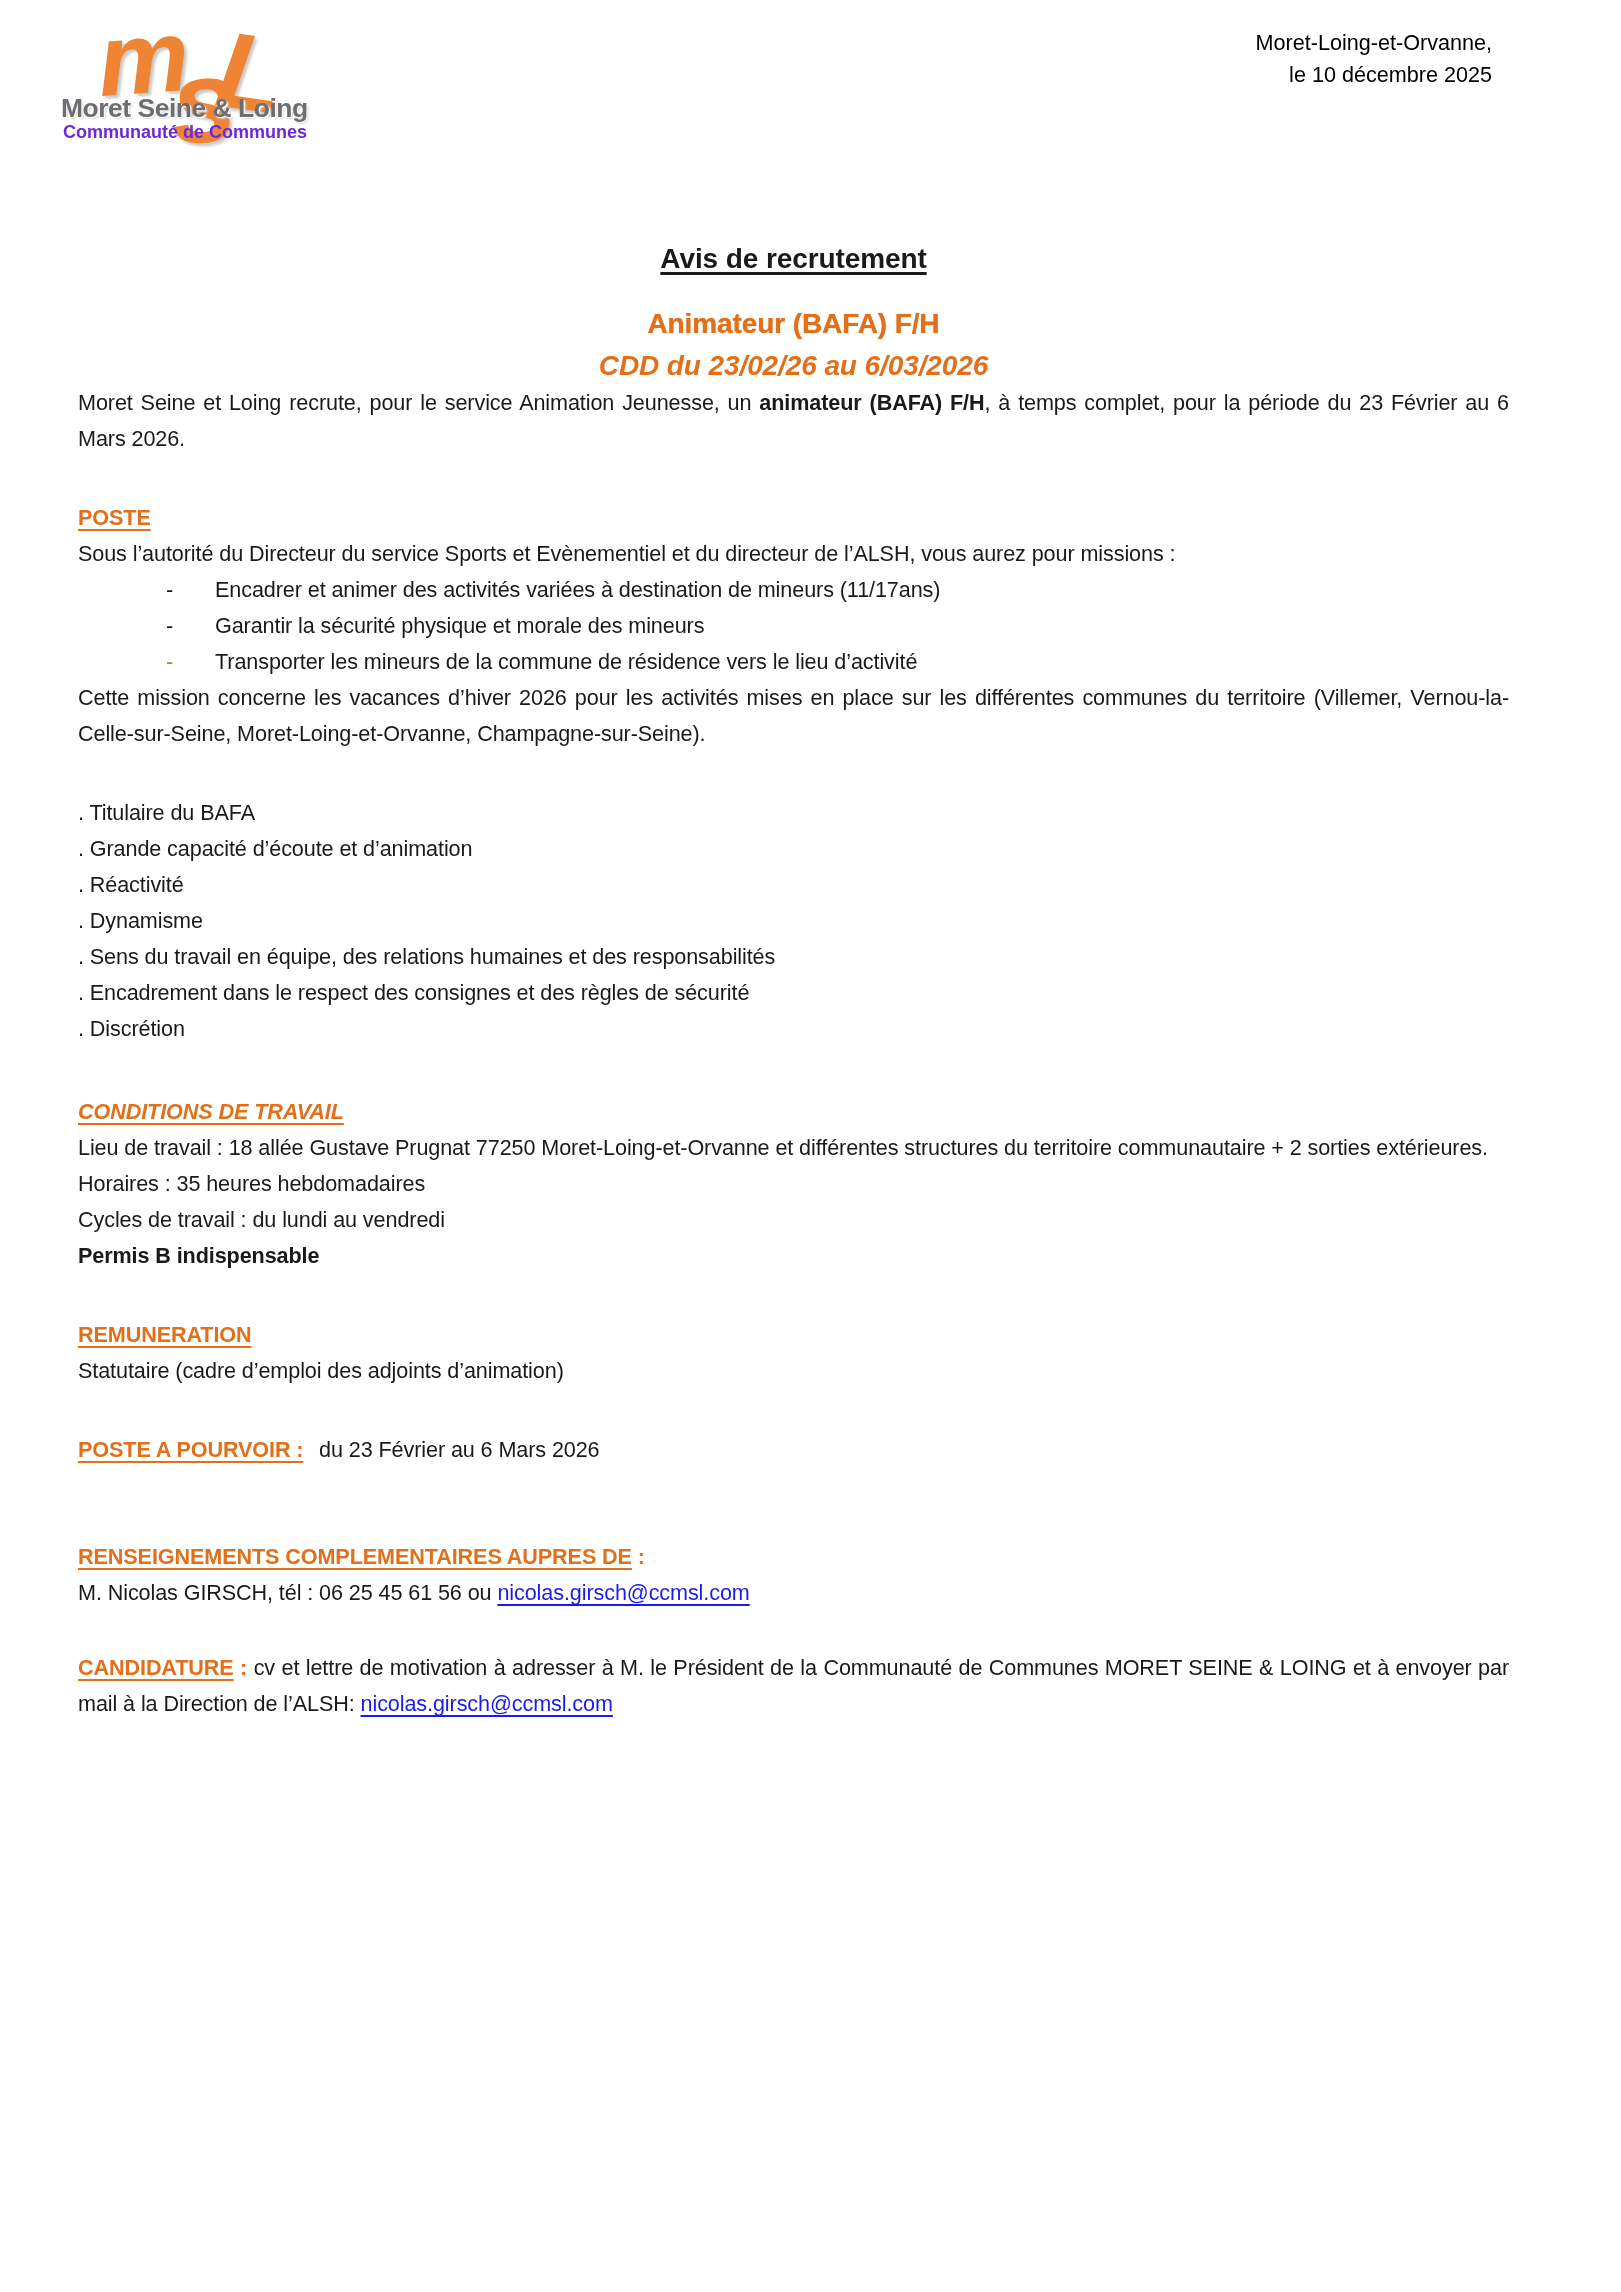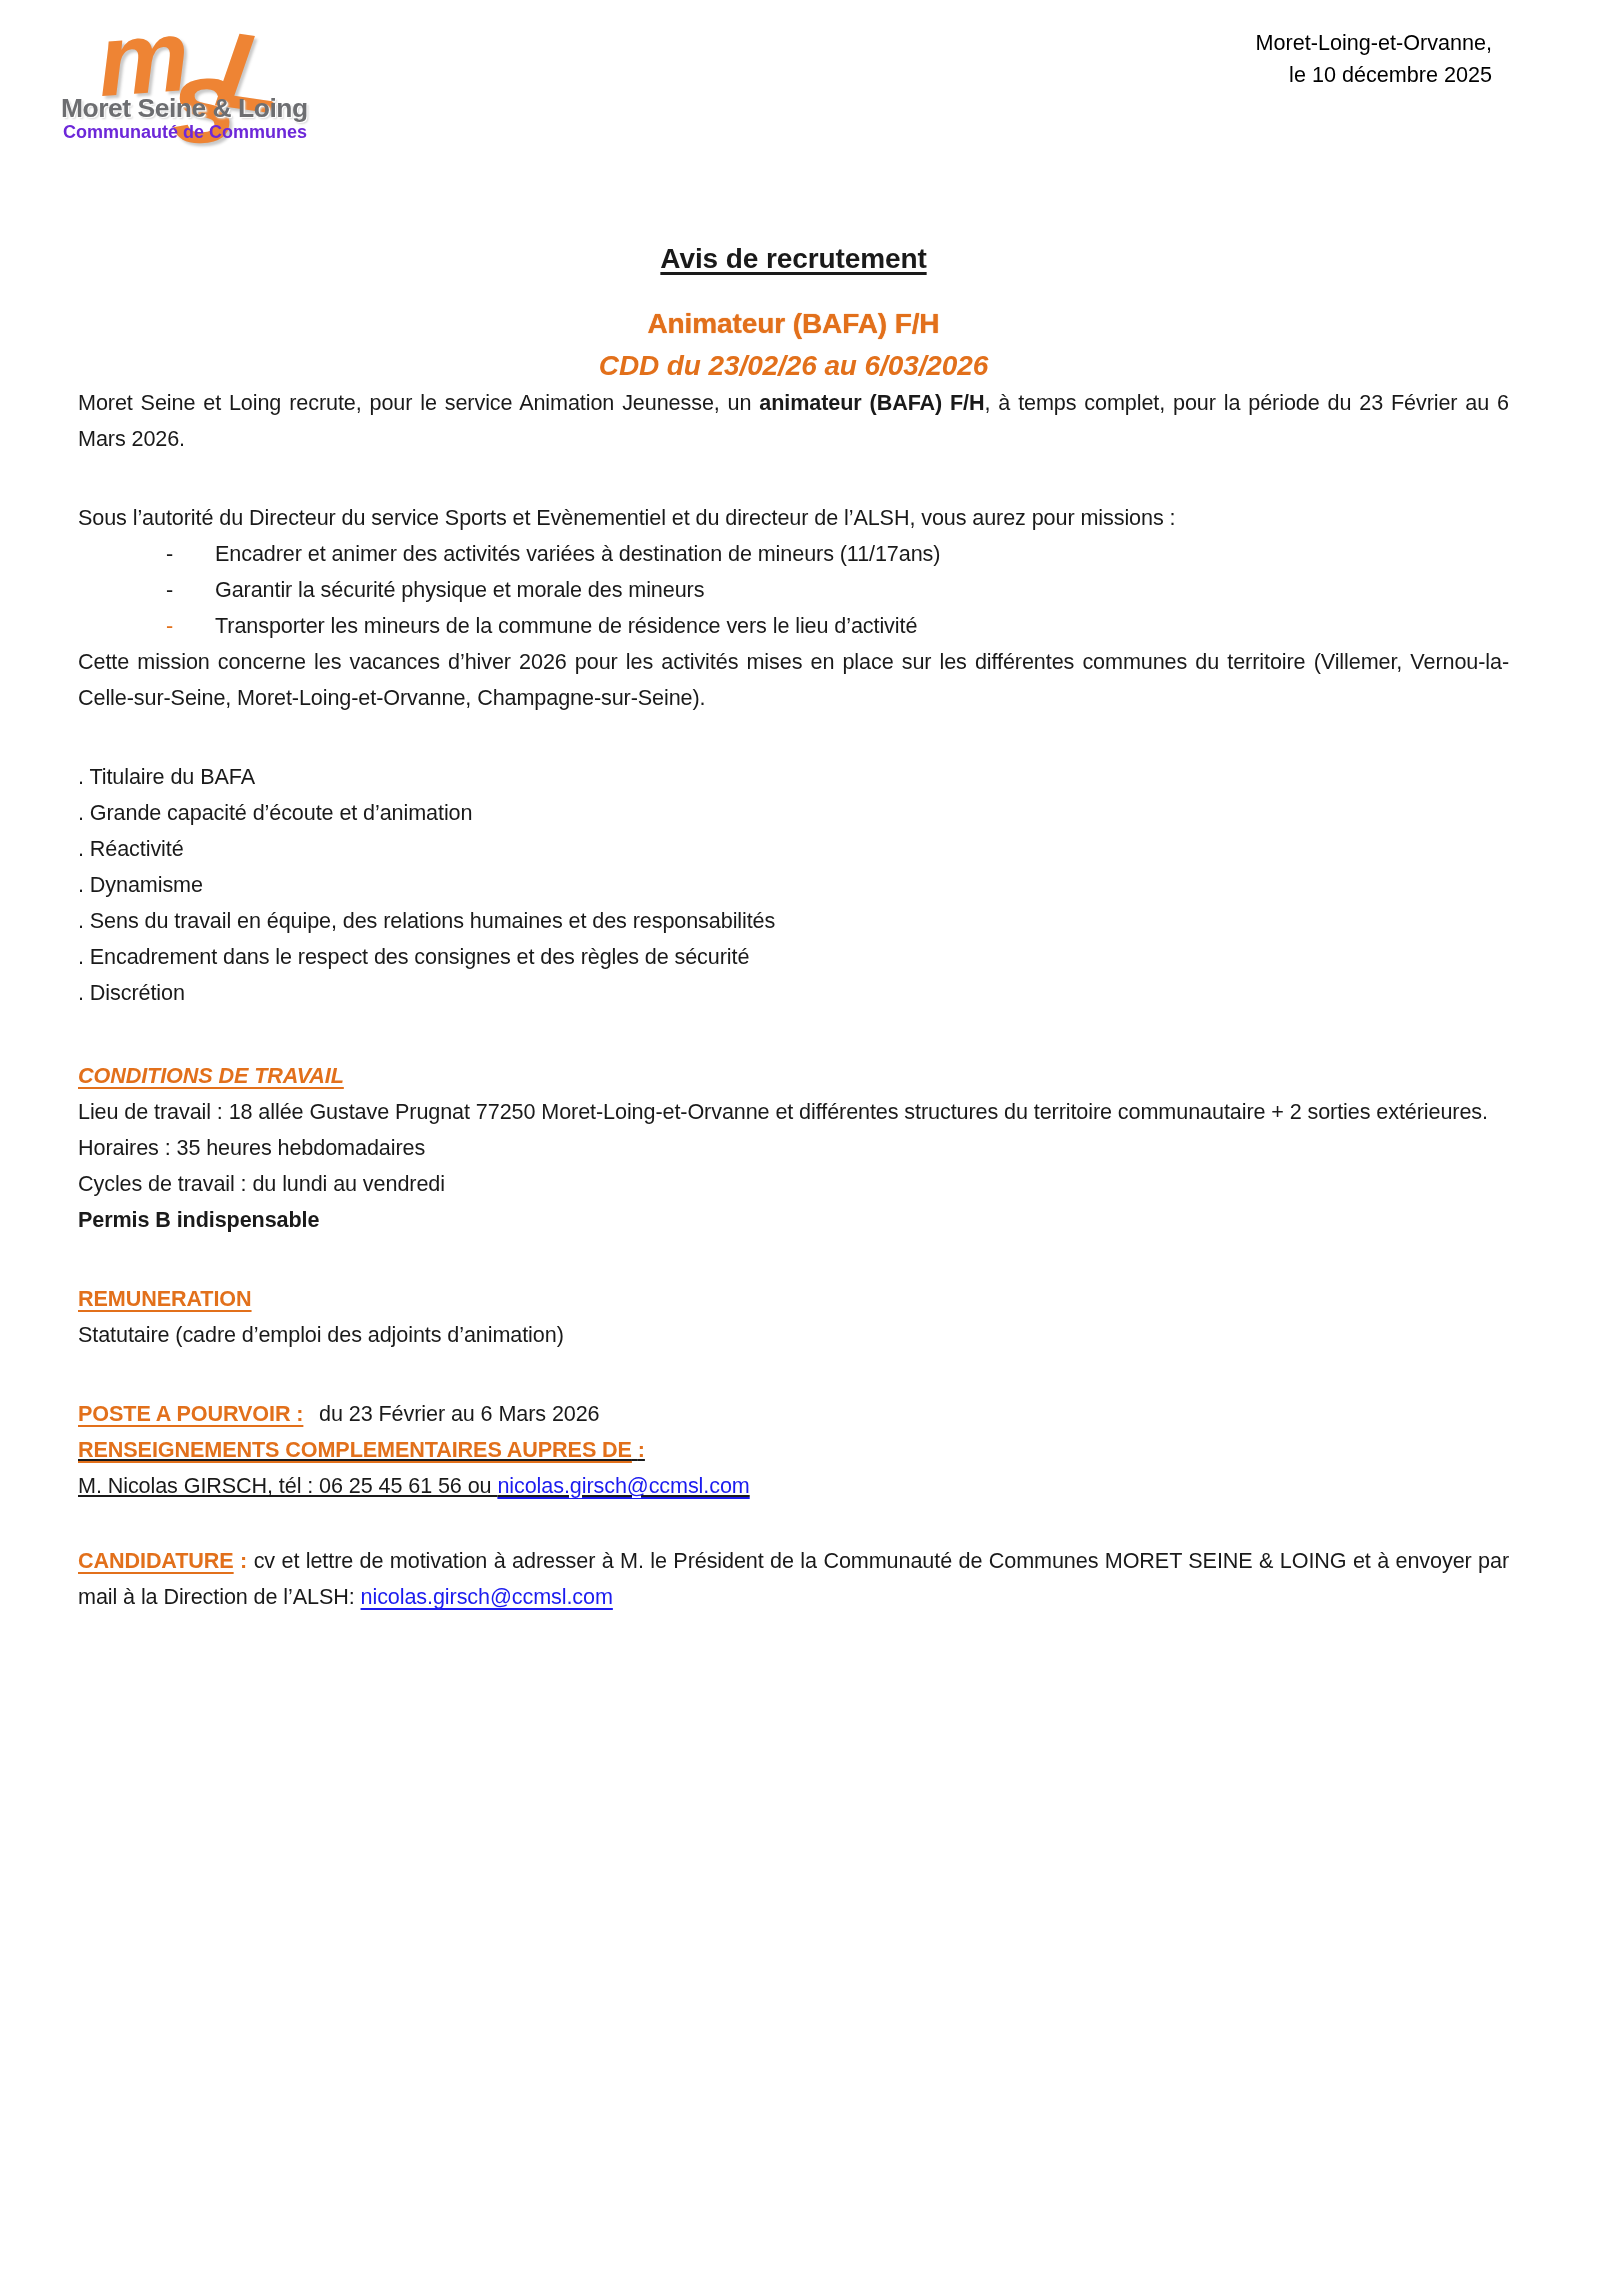--- a/index.html
+++ b/index.html
@@ -65,21 +65,21 @@
   .heading{
     color:var(--accent); font-weight:bold;
     text-decoration:underline; text-decoration-thickness:2px; text-underline-offset:3.9px;
   }
   .sep{color:var(--accent); font-weight:bold;}
   .sec-poste{margin-top:43px;}
   .sec-profil{margin-top:43px;}
   .sec-conditions{margin-top:47px;}
   .sec-remuneration{margin-top:43px;}
   .pap-line{margin-top:43px;}
-  .sec-rens{text-decoration:underline;}
+  .sec-rens{margin-top:71px;}
   .sec-cand{margin-top:39px;}
   .heading-italic{font-style:italic;}
   ul.dash-list{list-style:none;margin:0;padding:0;}
   ul.dash-list li{position:relative;padding-left:137px;}
   ul.dash-list .dash{position:absolute;left:88px;top:0;}
   ul.dash-list .dash.orange{color:var(--accent);}
   .bold{font-weight:bold;}
   a.email{color:var(--link); text-decoration:underline; text-decoration-thickness:2px; text-underline-offset:3.9px; cursor:pointer;}
   .pap-body{margin-left:15.7px;margin-top:38px;}
 </style>
@@ -106,20 +106,21 @@
   <div class="content">
 
     <h1 class="doc-title"><span class="u">Avis de recrutement</span></h1>
 
     <h2 class="doc-sub1">Animateur (BAFA) F/H</h2>
     <h2 class="doc-sub2">CDD du 23/02/26 au 6/03/2026</h2>
 
     <p class="intro justify"><span>Moret Seine et Loing recrute, pour le service Animation Jeunesse, un </span><b>animateur (BAFA) F/H</b><span>, à temps complet, pour la période du 23 Février au 6 Mars 2026.</span></p>
 
     <section class="sec-poste">
+      <p><span class="heading">POSTE</span></p>
       <p>Sous l’autorité du Directeur du service Sports et Evènementiel et du directeur de l’ALSH, vous aurez pour missions :</p>
       <ul class="dash-list">
         <li><span class="dash">-</span><span>Encadrer et animer des activités variées à destination de mineurs (11/17ans)</span></li>
         <li><span class="dash">-</span><span>Garantir la sécurité physique et morale des mineurs</span></li>
         <li><span class="dash orange">-</span><span>Transporter les mineurs de la commune de résidence vers le lieu d’activité</span></li>
       </ul>
       <p class="justify">Cette mission concerne les vacances d’hiver 2026 pour les activités mises en place sur les différentes communes du territoire (Villemer, Vernou-la-Celle-sur-Seine, Moret-Loing-et-Orvanne, Champagne-sur-Seine).</p>
     </section>
 
     <section class="sec-profil">

